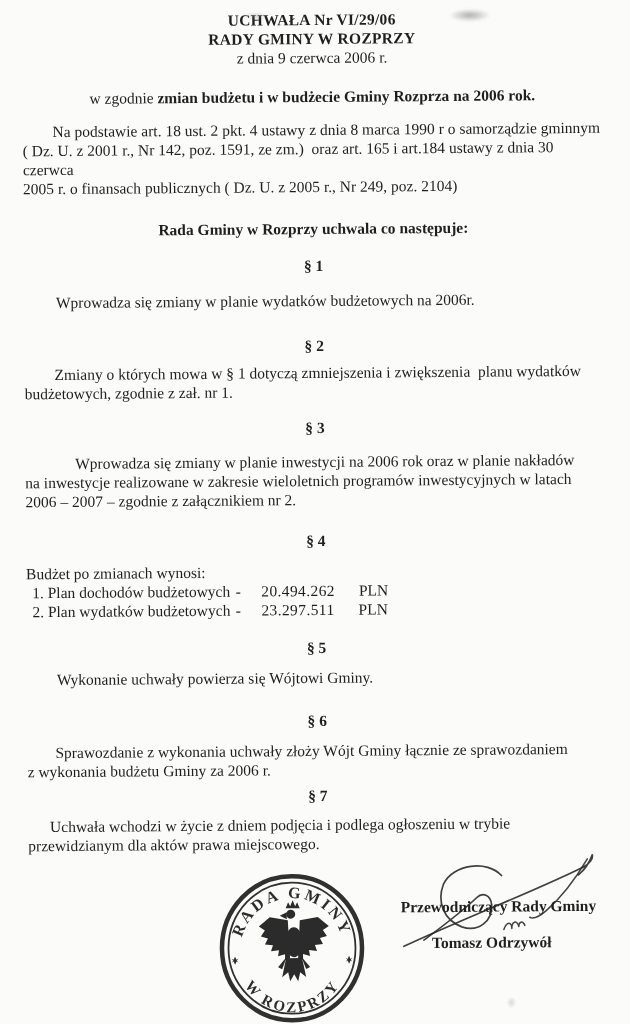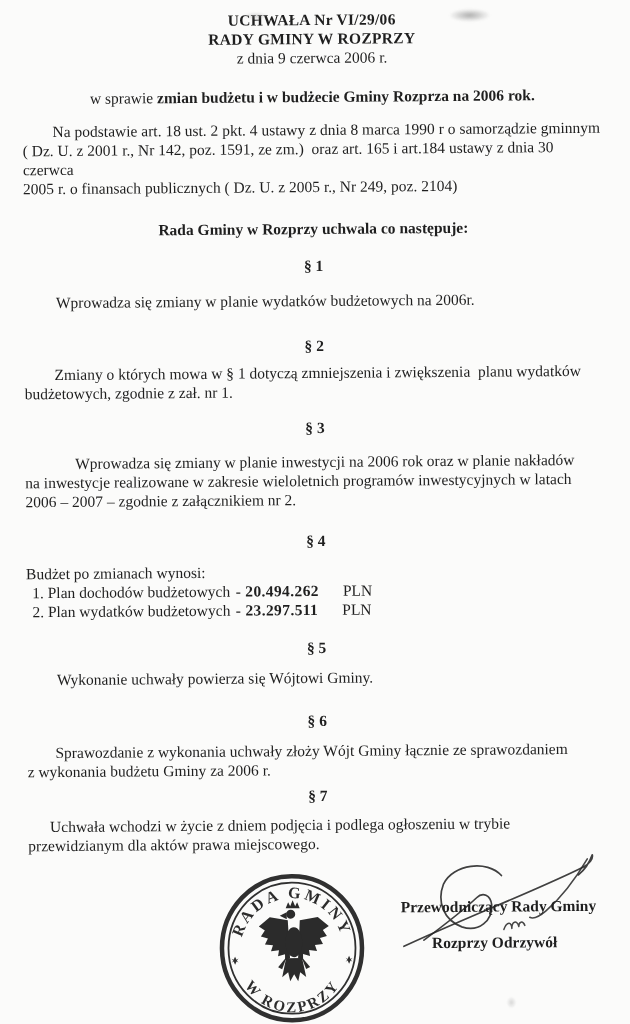--- a/index.html
+++ b/index.html
@@ -36,21 +36,21 @@
   .enacting{margin-top:23px;font-weight:bold;}
   .mark{font-weight:bold;text-align:center;}
   .m1{margin-top:18px;} .b1{margin-top:16px;}
   .m2{margin-top:26px;} .b2{margin-top:8px;}
   .m3{margin-top:17px;} .b3{margin-top:15px;}
   .m4{margin-top:22px;}
   .budget{margin-top:12px;}
   .budget-item{padding-left:6px;}
   .budget-item .lbl{display:inline-block;min-width:199px;}
   .budget-item .sep{display:inline-block;width:14px;text-align:center;font-weight:bold;}
-  .budget-item .amt{font-weight:bold;letter-spacing:.4px;}
+  .budget-item .amt{font-weight:normal;letter-spacing:.4px;margin-left:16px;}
   .budget-item .cur{margin-left:24px;}
   .m5{margin-top:19px;} .b5{margin-top:11px;}
   .m6{margin-top:24px;} .b6{margin-top:11px;}
   .m7{margin-top:7px;}  .b7{margin-top:10px;}
   
   .stamp{position:absolute;left:213px;top:862px;width:150px;height:152px;}
   .sig-title{position:absolute;left:397px;top:888px;font-weight:bold;white-space:nowrap;}
   .sig-name{position:absolute;left:428px;top:924px;font-weight:bold;white-space:nowrap;}
   .scribble{position:absolute;left:388px;top:843px;width:220px;height:100px;}
   .smudge-a{
@@ -79,21 +79,21 @@
   <div class="smudge-b"></div>
   <div class="smudge-c"></div>
 
   <div class="doc-header center">
     <div class="t1">UCHWAŁA Nr VI/29/06</div>
     <div class="t2">RADY GMINY W ROZPRZY</div>
     <div class="t3">z dnia 9 czerwca 2006 r.</div>
   </div>
 
   <div class="subject center">
-    <span>w sprawie </span><span class="bold">zmian budżetu i w budżecie Gminy Rozprza na 2006 rok.</span>
+    <span>w zgodnie </span><span class="bold">zmian budżetu i w budżecie Gminy Rozprza na 2006 rok.</span>
   </div>
 
   <div class="legal">
     <div class="line ind30">Na podstawie art. 18 ust. 2 pkt. 4 ustawy z dnia 8 marca 1990 r o samorządzie gminnym</div>
     <div class="line">( Dz. U. z 2001 r., Nr 142, poz. 1591, ze zm.)  oraz art. 165 i art.184 ustawy z dnia 30 czerwca</div>
     <div class="line">2005 r. o finansach publicznych ( Dz. U. z 2005 r., Nr 249, poz. 2104)</div>
   </div>
 
   <div class="enacting center">Rada Gminy w Rozprzy uchwala co następuje:</div>
 
@@ -171,21 +171,21 @@
       <path d="M-4,-32 L-22,-35 L-33,-26 L-27,-22 L-31,-16 L-24,-14 L-27,-8 L-19,-7 L-21,-1 L-13,-2 L-14,4 L-7,2 L-7,8 L-2,6 Z"></path>
       <path d="M8,-32 L26,-35 L37,-26 L31,-22 L35,-16 L28,-14 L31,-8 L23,-7 L25,-1 L17,-2 L18,4 L11,2 L11,8 L6,6 Z"></path>
       <ellipse cx="2" cy="-10" rx="8.5" ry="15"></ellipse>
       <path d="M-6,6 L10,6 L14,25 L8,20 L6,29 L2,22 L-2,29 L-4,20 L-10,25 Z"></path>
       <path d="M-5,4 L-14,15 L-10,17 Z"></path>
       <path d="M9,4 L18,15 L14,17 Z"></path>
     </g>
   </svg>
 
   <div class="sig-title">Przewodniczący Rady Gminy</div>
-  <div class="sig-name">Rozprzy Odrzywół</div>
+  <div class="sig-name">Tomasz Odrzywół</div>
 
   <svg class="scribble" viewBox="0 0 220 100" xmlns="http://www.w3.org/2000/svg">
     <path class="ink" stroke-width="1.7" opacity="0.88" d="M110,24 C96,8 62,12 52,32 C45,50 52,68 70,75 C87,81 101,69 100,53 C99,43 91,40 85,46 C70,60 47,77 32,88"></path>
     <path class="ink" stroke-width="1.7" opacity="0.88" d="M12,94 C64,70 152,36 192,16 C198,13 202,8 201,4 C198,12 193,19 187,24"></path>
     <path class="ink" stroke-width="1.6" opacity="0.85" d="M196,8 C184,28 168,48 154,60 C148,65 142,68 138,66"></path>
     <path class="ink" stroke-width="1.5" opacity="0.85" d="M112,78 C115,70 120,70 120,77 C120,70 125,68 127,75 C127,70 131,69 133,74"></path>
   </svg>
 
 </div>
 

